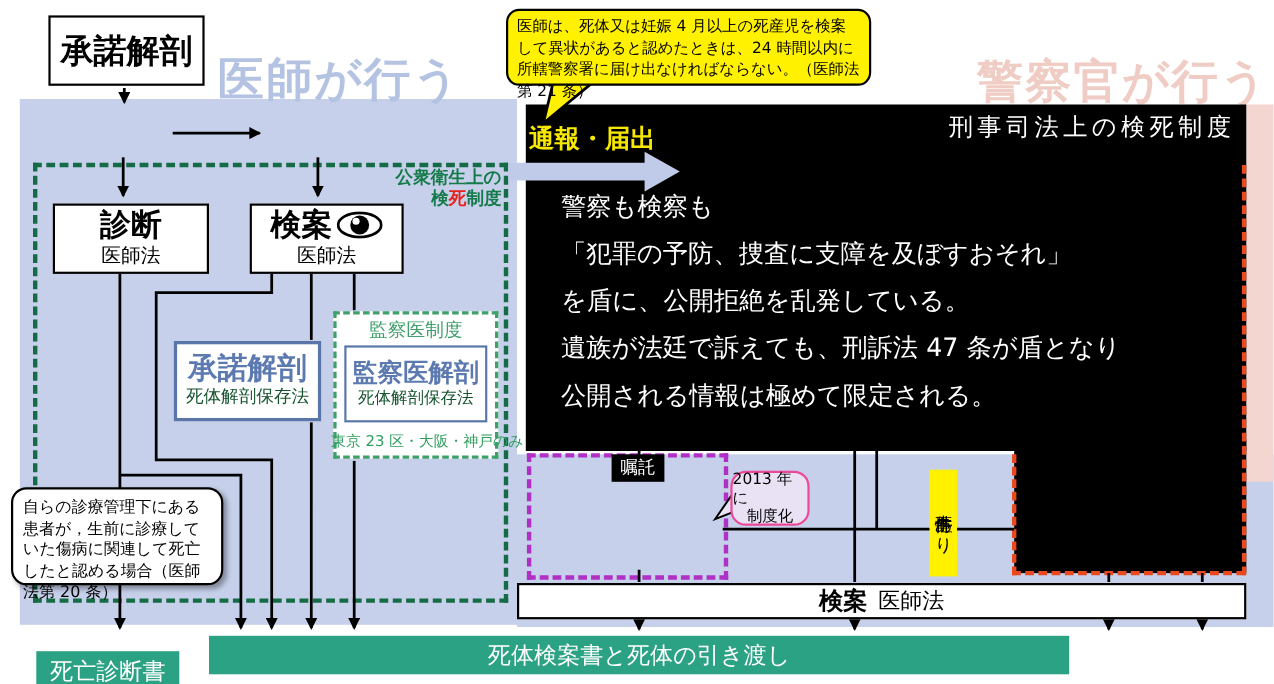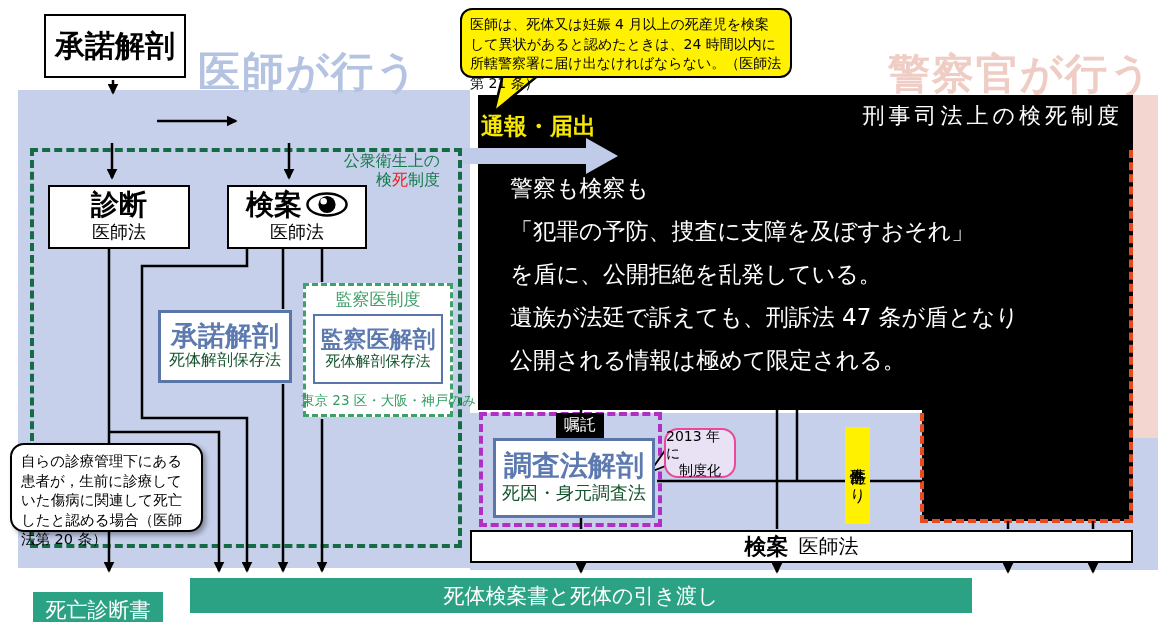--- a/index.html
+++ b/index.html
@@ -43,21 +43,21 @@
       <div>遺族が法廷で訴えても、刑訴法 47 条が盾となり</div>
       <div>公開される情報は極めて限定される。</div>
     </div>
   </div>
 
   <div class="abs" style="left:922px;top:400px;width:211px;height:121px;background:#000;"></div>
   <div class="abs" style="left:1129px;top:150px;width:4px;height:373px;border-right:4px dashed #e8491f;"></div>
   <div class="abs" style="left:920px;top:413px;width:212px;height:110px;border-left:4px dashed #e8491f;border-bottom:4px dashed #e8491f;"></div>
 
   <div class="abs" style="left:30px;top:148px;width:432px;height:400px;border:4px dashed #156b45;"></div>
-  <div class="abs" style="left:284px;top:151px;width:156px;text-align:right;font-size:16px;font-weight:normal;color:#157a4a;line-height:19px;">
+  <div class="abs" style="left:300px;top:151px;width:156px;text-align:right;font-size:16px;font-weight:bold;color:#157a4a;line-height:19px;">
     <div>公衆衛生上の</div>
     <div><span>検</span><span style="color:#e8211a;">死</span><span>制度</span></div>
   </div>
 
   <div class="abs" style="left:303px;top:283px;width:150px;height:134px;background:#fff;border:3.5px dashed #3fa06a;"></div>
   <div class="abs nowrap" style="left:303px;top:288px;width:150px;text-align:center;font-size:17px;color:#3fa06a;">監察医制度</div>
   <div class="abs nowrap" style="left:301px;top:392px;width:154px;text-align:center;font-size:13.5px;color:#2f9e5f;">東京 23 区・大阪・神戸のみ</div>
 
   <div class="abs" style="left:479px;top:412px;width:183px;height:115px;border:4px dashed #b02fc4;"></div>
 
@@ -129,24 +129,20 @@
     <span class="t" style="font-size:23px;">監察医解剖</span>
     <span class="law" style="font-size:15px;">死体解剖保存法</span>
   </div>
 
   <div class="abs" style="left:10px;top:443px;width:193px;height:89px;background:#fff;border:2.5px solid #000;border-radius:14px;padding:7px 9px;font-size:14.5px;line-height:19.5px;box-shadow:3px 3px 5px rgba(0,0,0,0.35);">
     <span>自らの診療管理下にある患者が，生前に診療していた傷病に関連して死亡したと認める場合（医師法第 20 条）</span>
   </div>
 
   <div class="abs" style="left:556px;top:413px;width:48px;height:25px;background:#000;color:#fff;font-size:16px;display:flex;align-items:center;justify-content:center;">嘱託</div>
 
-  <div class="abs bluebox" style="left:493px;top:438px;width:162px;height:80px;">
-    <span class="t" style="font-size:28px;">調査法解剖</span>
-    <span class="law" style="font-size:18px;">死因・身元調査法</span>
-  </div>
 
   <div class="abs" style="left:664px;top:428px;width:72px;height:50px;background:#e9e2f5;border:2px solid #ec4899;border-radius:14px;font-size:14px;line-height:17px;display:flex;flex-direction:column;align-items:center;justify-content:center;">
     <span>2013 年に</span>
     <span>制度化</span>
   </div>
 
   <div class="abs" style="left:845px;top:427px;width:25px;height:97px;background:#fff100;writing-mode:vertical-rl;font-size:16px;letter-spacing:1px;display:flex;align-items:center;justify-content:center;">事件性あり</div>
 
   <div class="abs" style="left:470px;top:530px;width:663px;height:33px;background:#fff;border:2.5px solid #000;display:flex;align-items:center;justify-content:center;gap:10px;">
     <span style="font-size:22px;font-weight:bold;">検案</span>

